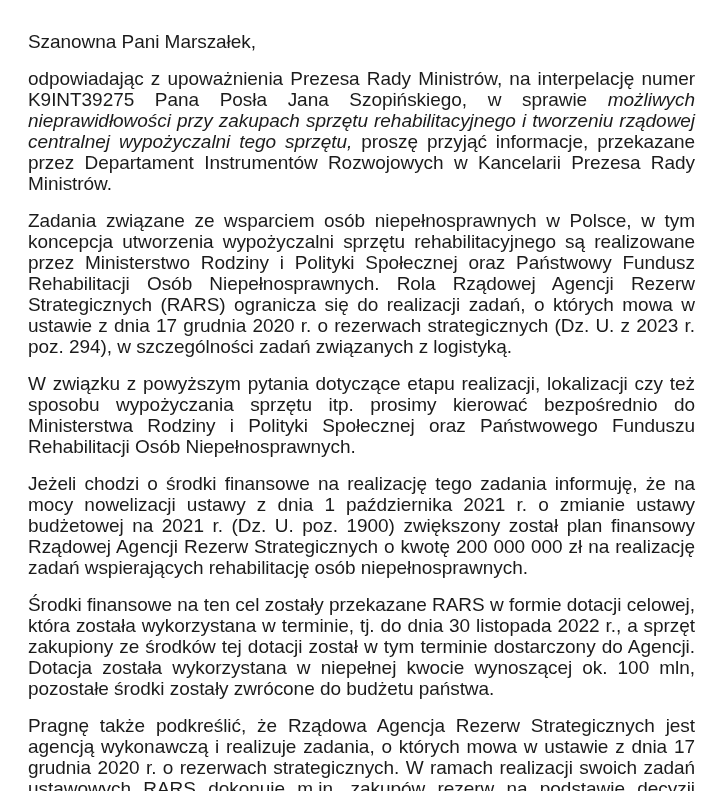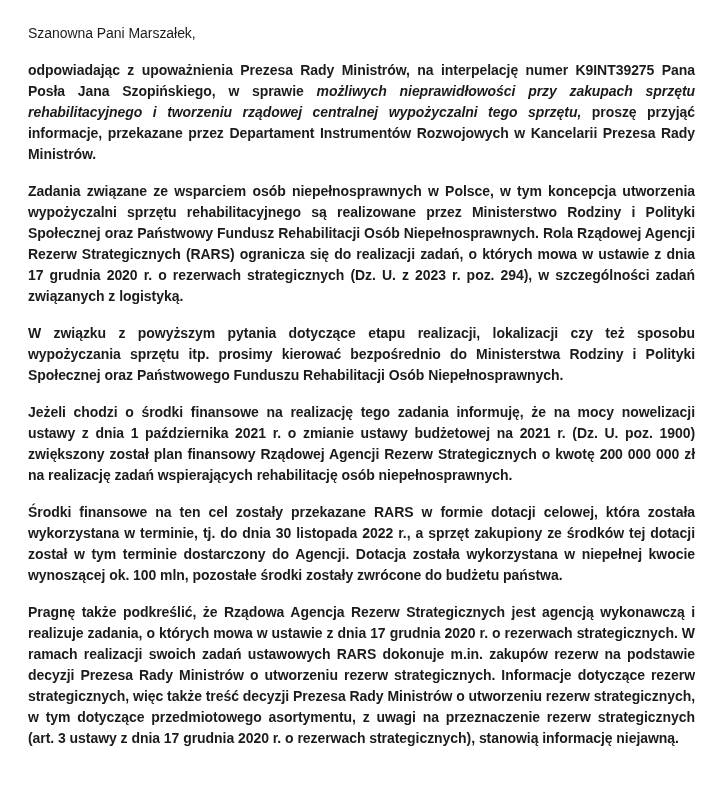--- a/index.html
+++ b/index.html
@@ -15,33 +15,32 @@
     font-family: "Liberation Sans", sans-serif;
     color: #1b1b1b;
   }
   .page {
     width: 721px;
     height: 791px;
     padding: 23px 26px 0 28px;
     background: #ffffff;
   }
   .page p {
-    margin: 0 0 16px 0;
-    font-size: 14px;
+    margin: 8px 0 16px 0;
+    font-size: 19px;
     line-height: 21px;
     letter-spacing: -0.05px;
   }
   .salutation {
     text-align: left;
     margin-bottom: 20px;
   }
   .para {
     text-align: justify;
     text-justify: inter-word;
-    font-weight: bold;
   }
   .subject-italic {
     font-style: italic;
   }
 </style>
 </head>
 <body>
 
 <div class="page">
 

